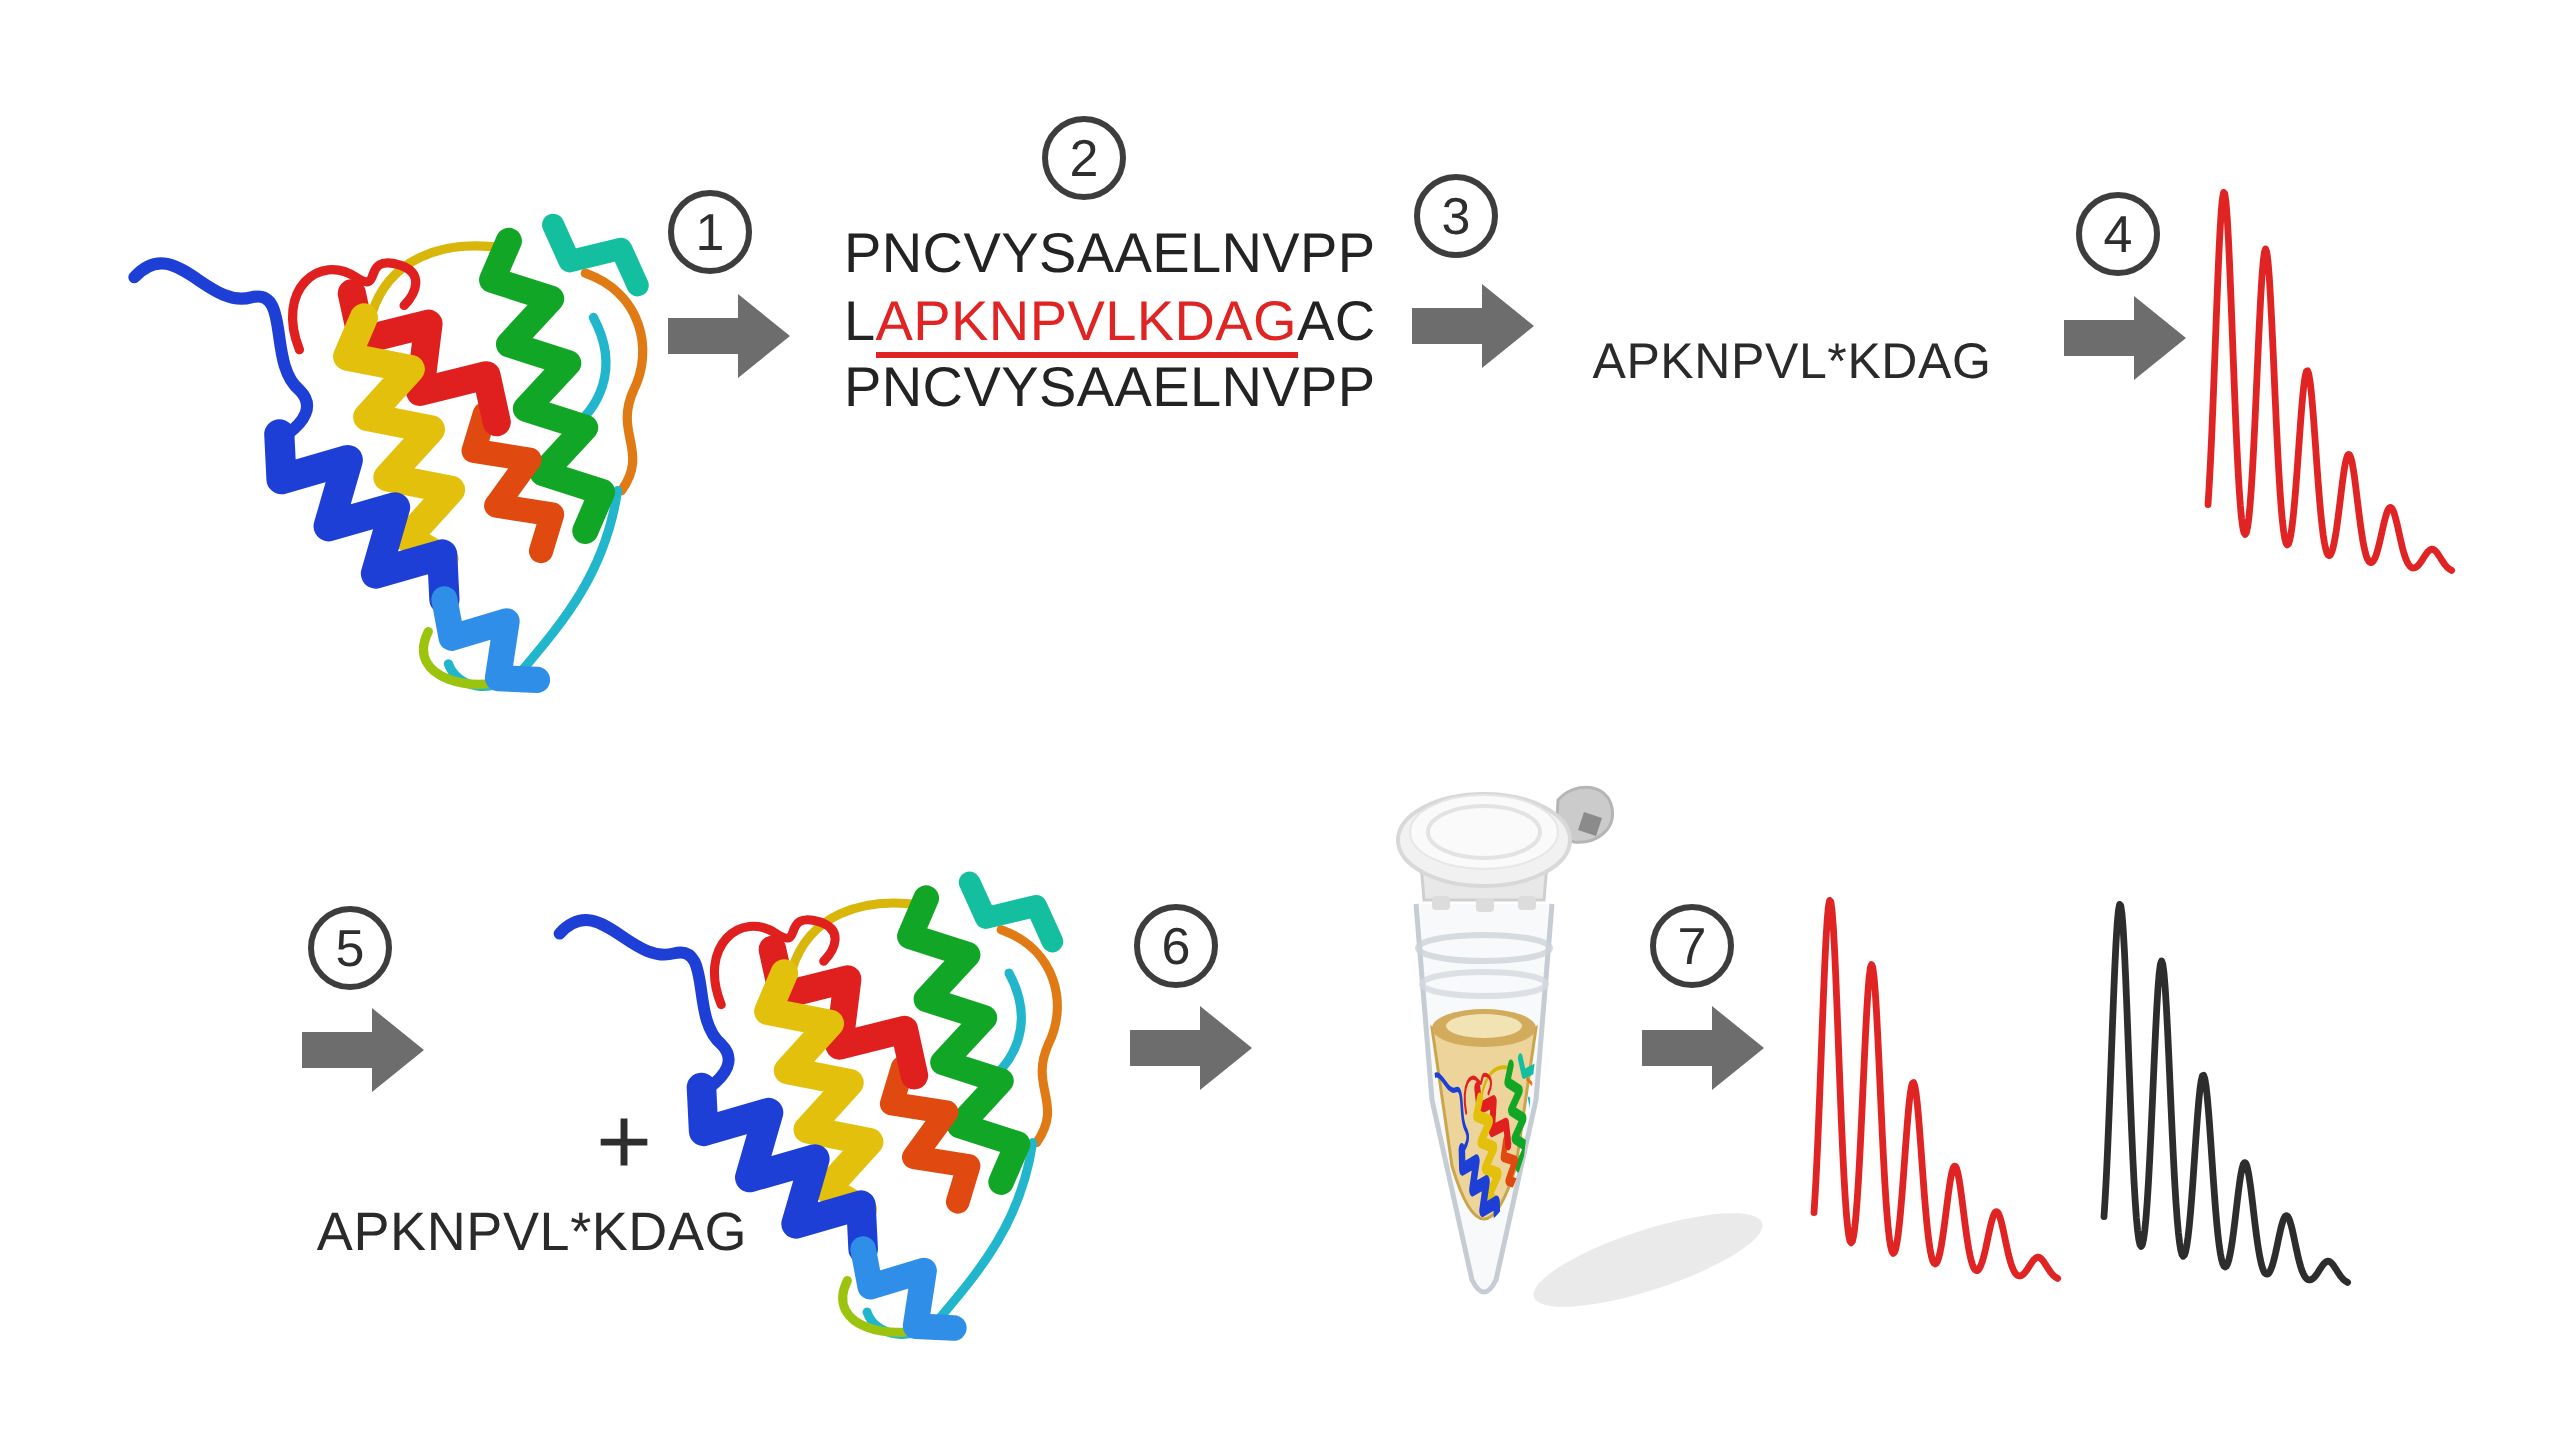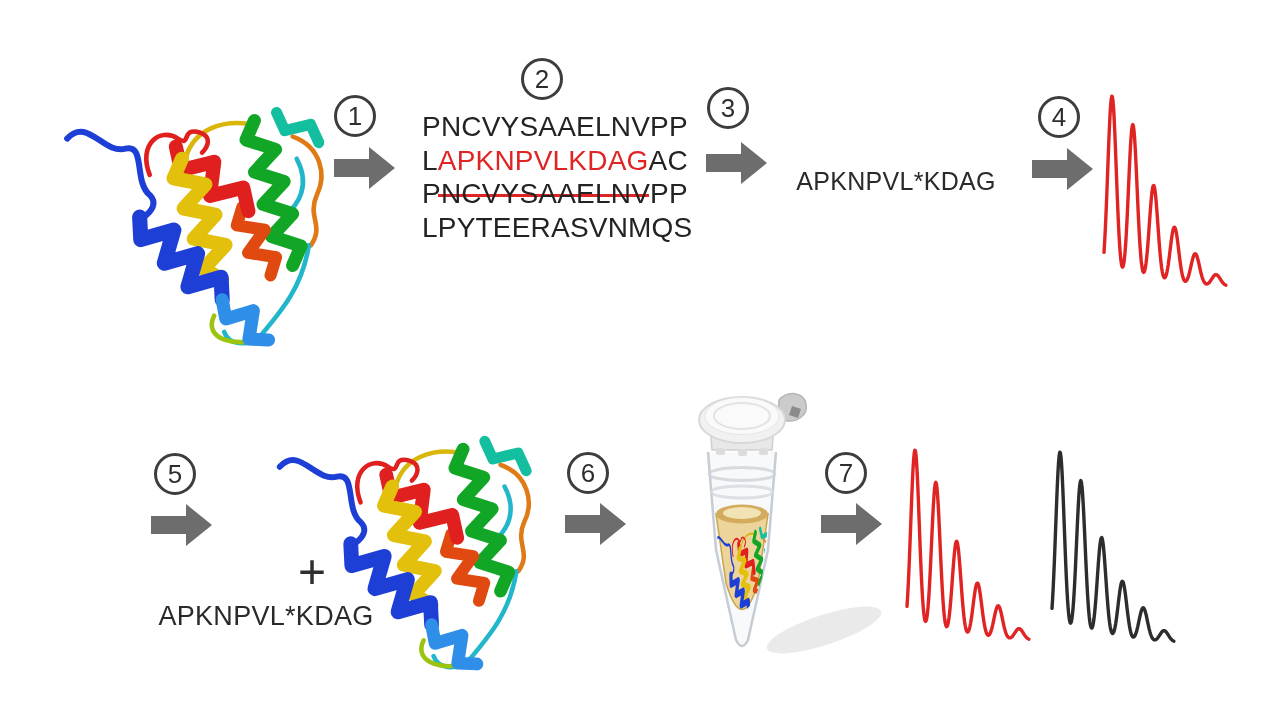--- a/index.html
+++ b/index.html
@@ -17,21 +17,21 @@
     font-size:26px;line-height:1;color:#2e2e2e;background:#fff;
   }
   .arrow-icon{position:absolute;color:var(--c-arrow,#6d6d6d);}
   .sequence{
     position:absolute;left:422px;top:110px;width:280px;
     font-size:28px;line-height:33.5px;letter-spacing:.2px;white-space:nowrap;
   }
   .hl{
     color:var(--c-highlight,#e02424);
     border-bottom:3px solid var(--c-highlight,#e02424);
-    padding-bottom:18px;
+    padding-bottom:0;
   }
   .peptide{
     position:absolute;font-size:25px;letter-spacing:.3px;
     text-align:center;white-space:nowrap;color:#2a2a2a;
   }
   .peptide-bottom{font-size:27px;}
   .plus-sign{
     position:absolute;font-size:48px;font-weight:400;color:#2e2e2e;line-height:1;
   }
   svg{overflow:visible;}
@@ -83,21 +83,20 @@
   </svg>
 
   <div class="step-circle" style="left:521px;top:58px">
     <span>2</span>
   </div>
 
   <div class="sequence">
     <div><span>PNCVYSAAELNVPP</span></div>
     <div><span>L</span><span class="hl">APKNPVLKDAG</span><span>AC</span></div>
     <div><span>PNCVYSAAELNVPP</span></div>
-    <div><span>LPYTEERASVNMQS</span></div>
   </div>
 
   <div class="step-circle" style="left:707px;top:87px">
     <span>3</span>
   </div>
   <svg class="arrow-icon" style="left:706px;top:141px" width="62" height="44" viewBox="0 0 62 44">
     <polygon points="0,13 35,13 35,1 61,22 35,43 35,31 0,31" fill="currentColor"></polygon>
   </svg>
 
   <div class="peptide" style="left:788px;top:167px;width:216px">APKNPVL*KDAG</div>

